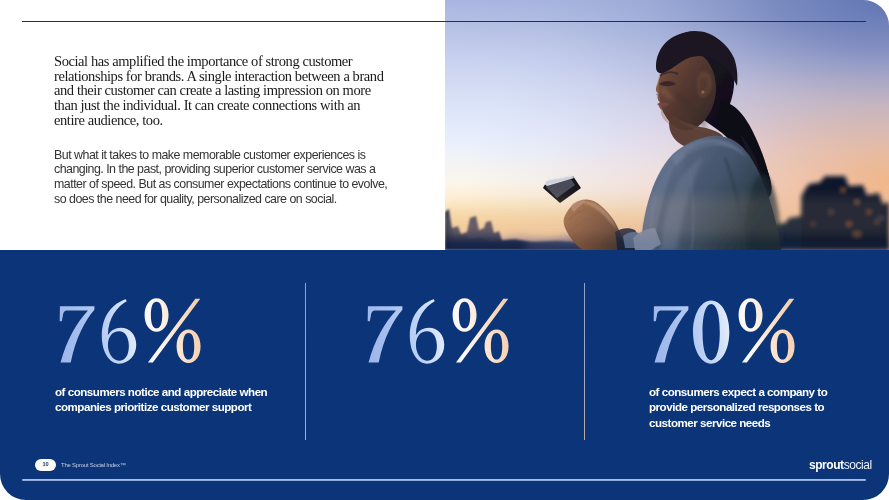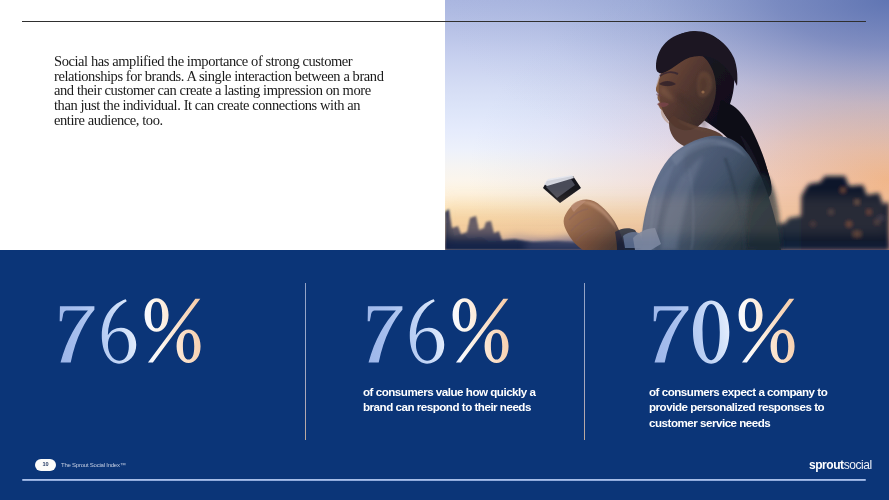--- a/index.html
+++ b/index.html
@@ -1,17 +1,17 @@
 <!DOCTYPE html>
 <html><head>
 <meta charset="utf-8">
 <style>
   html,body{margin:0;padding:0;background:#fff;}
   body{width:889px;height:500px;overflow:hidden;font-family:"Liberation Sans",sans-serif;}
-  .slide{position:relative;width:889px;height:500px;overflow:hidden;background:#fff;}
+  .slide{position:relative;width:889px;height:500px;overflow:hidden;background:#fff;border-radius:26px;}
   .photo{position:absolute;left:445px;top:0;width:444px;height:250px;overflow:hidden;}
   .photo svg{display:block;width:444px;height:250px;}
   .rule{position:absolute;left:22px;top:21px;width:844px;height:1px;background:#2f2f2f;z-index:6;}
   .copy{position:absolute;left:54px;top:54px;width:360px;z-index:4;}
   .p1{font-family:"Liberation Serif",serif;font-size:14.5px;line-height:14.7px;
       letter-spacing:-0.42px;color:#1a1a1a;margin:0;white-space:pre-line;}
   .p2{font-family:"Liberation Sans",sans-serif;font-size:12.4px;line-height:14.7px;
       letter-spacing:-0.5px;color:#333;margin:20px 0 0 0;white-space:pre-line;}
   .bottom{position:absolute;left:0;top:250px;width:889px;height:250px;background:#0b3578;}
   .divider{position:absolute;width:1px;top:283px;height:157px;
@@ -268,20 +268,24 @@
   </div>
 
   <div class="rule"></div>
 
   <div class="copy">
     <p class="p1">Social has amplified the importance of strong customer
 relationships for brands. A single interaction between a brand
 and their customer can create a lasting impression on more
 than just the individual. It can create connections with an
 entire audience, too.</p>
+    <p class="p2">But what it takes to make memorable customer experiences is
+changing. In the past, providing superior customer service was a
+matter of speed. But as consumer expectations continue to evolve,
+so does the need for quality, personalized care on social.</p>
   </div>
 
   <div class="bottom"></div>
   <div class="divider" style="left:305px"></div>
   <div class="divider" style="left:584px"></div>
 
   <div class="stat" style="left:55px;top:305px;width:260px">
     <div class="numwrap" style="margin-top:-8px">
       <svg width="146.5" height="68.4" viewBox="0 -14 238 118" preserveAspectRatio="none">
         <defs>
@@ -296,20 +300,22 @@
           <stop offset="0.78" stop-color="#fcebdb"></stop>
           <stop offset="0.88" stop-color="#f9dcc3"></stop>
           <stop offset="1" stop-color="#f6cdab"></stop>
         </linearGradient>
           </defs>
         <path d="M8,2 L64,2 L64,8 C50,24.5 34,55 25.5,99 L9,99 C19,60 36,29.5 53.5,9.5 L20.5,9.5 C15.5,9.5 13.8,11.8 12.8,18.2 L11,28 L7.6,28 Z" fill-rule="evenodd" fill="url(#sg1)"></path>
         <path d="M115,-10 C94,-3 76,18 76,53 C76,81 88,101 104,101 C120.5,101 132,86 132,68.5 C132,51 121.5,39 107,39 C98,39 90,44 85.8,52 C86.8,21 101,3 116.5,-6.5 Z M104,45 C114,45 120,55 120,70.5 C120,86 114,96 104,96 C93.5,96 86,83 86,69 C86,54 93.5,45 104,45 Z" fill-rule="evenodd" fill="url(#sg1)"></path>
         <path d="M228,-11 L236,-11 L159,99 L151,99 Z M165,-12 C154,-12 145.5,0 145.5,17 C145.5,34 154,46 165,46 C176,46 184.5,34 184.5,17 C184.5,0 176,-12 165,-12 Z M165,-6 C171,-6 174.2,1.5 174.2,17 C174.2,32.5 171,40 165,40 C159,40 155.8,32.5 155.8,17 C155.8,1.5 159,-6 165,-6 Z M217,42 C206,42 197.5,54 197.5,71 C197.5,88 206,100 217,100 C228,100 236.5,88 236.5,71 C236.5,54 228,42 217,42 Z M217,48 C223,48 226.2,55.5 226.2,71 C226.2,86.5 223,94 217,94 C211,94 207.8,86.5 207.8,71 C207.8,55.5 211,48 217,48 Z" fill-rule="evenodd" fill="url(#sg1)"></path>
       </svg>
     </div>
+    <div class="lbl" style="margin-top:19px">of consumers notice and appreciate when
+companies prioritize customer support</div>
   </div>
   <div class="stat" style="left:363px;top:305px;width:260px">
     <div class="numwrap" style="margin-top:-8px">
       <svg width="146.5" height="68.4" viewBox="0 -14 238 118" preserveAspectRatio="none">
         <defs>
             <linearGradient id="sg2" gradientUnits="userSpaceOnUse" x1="0" y1="66" x2="238" y2="30">
           <stop offset="0" stop-color="#9cb5e9"></stop>
           <stop offset="0.20" stop-color="#a8c0ef"></stop>
           <stop offset="0.38" stop-color="#bed2f5"></stop>
           <stop offset="0.50" stop-color="#d6e4fa"></stop>
@@ -319,22 +325,20 @@
           <stop offset="0.78" stop-color="#fcebdb"></stop>
           <stop offset="0.88" stop-color="#f9dcc3"></stop>
           <stop offset="1" stop-color="#f6cdab"></stop>
         </linearGradient>
           </defs>
         <path d="M8,2 L64,2 L64,8 C50,24.5 34,55 25.5,99 L9,99 C19,60 36,29.5 53.5,9.5 L20.5,9.5 C15.5,9.5 13.8,11.8 12.8,18.2 L11,28 L7.6,28 Z" fill-rule="evenodd" fill="url(#sg2)"></path>
         <path d="M115,-10 C94,-3 76,18 76,53 C76,81 88,101 104,101 C120.5,101 132,86 132,68.5 C132,51 121.5,39 107,39 C98,39 90,44 85.8,52 C86.8,21 101,3 116.5,-6.5 Z M104,45 C114,45 120,55 120,70.5 C120,86 114,96 104,96 C93.5,96 86,83 86,69 C86,54 93.5,45 104,45 Z" fill-rule="evenodd" fill="url(#sg2)"></path>
         <path d="M228,-11 L236,-11 L159,99 L151,99 Z M165,-12 C154,-12 145.5,0 145.5,17 C145.5,34 154,46 165,46 C176,46 184.5,34 184.5,17 C184.5,0 176,-12 165,-12 Z M165,-6 C171,-6 174.2,1.5 174.2,17 C174.2,32.5 171,40 165,40 C159,40 155.8,32.5 155.8,17 C155.8,1.5 159,-6 165,-6 Z M217,42 C206,42 197.5,54 197.5,71 C197.5,88 206,100 217,100 C228,100 236.5,88 236.5,71 C236.5,54 228,42 217,42 Z M217,48 C223,48 226.2,55.5 226.2,71 C226.2,86.5 223,94 217,94 C211,94 207.8,86.5 207.8,71 C207.8,55.5 211,48 217,48 Z" fill-rule="evenodd" fill="url(#sg2)"></path>
       </svg>
     </div>
-    <div class="lbl" style="margin-top:19px">of consumers value how quickly a
-brand can respond to their needs</div>
   </div>
   <div class="stat" style="left:649px;top:305px;width:260px">
     <div class="numwrap" style="margin-top:-8px">
       <svg width="146.5" height="68.4" viewBox="0 -14 238 118" preserveAspectRatio="none">
         <defs>
             <linearGradient id="sg3" gradientUnits="userSpaceOnUse" x1="0" y1="66" x2="238" y2="30">
           <stop offset="0" stop-color="#9cb5e9"></stop>
           <stop offset="0.20" stop-color="#a8c0ef"></stop>
           <stop offset="0.38" stop-color="#bed2f5"></stop>
           <stop offset="0.50" stop-color="#d6e4fa"></stop>

